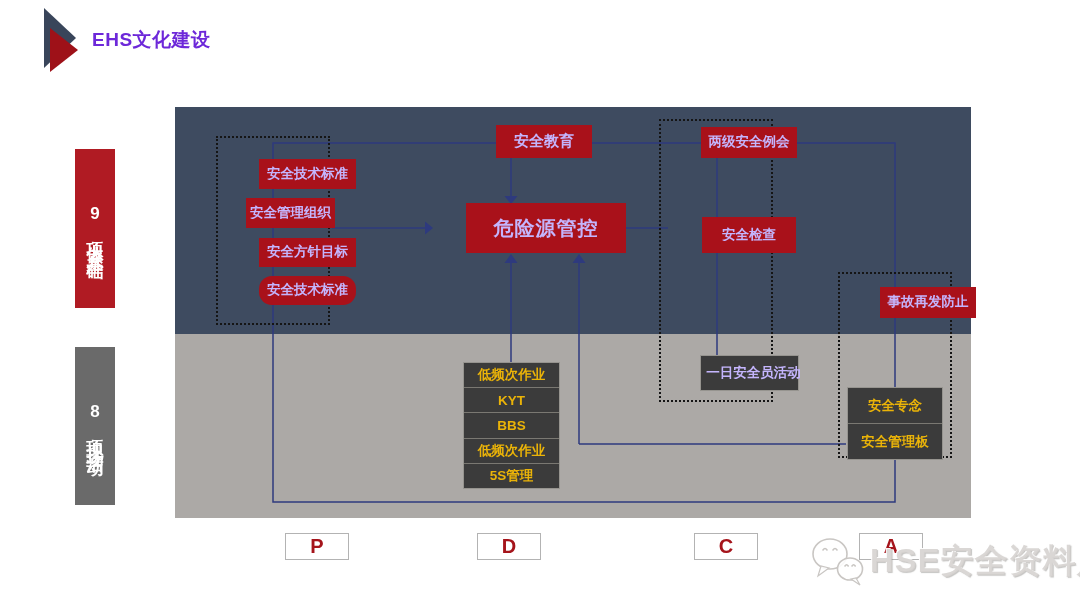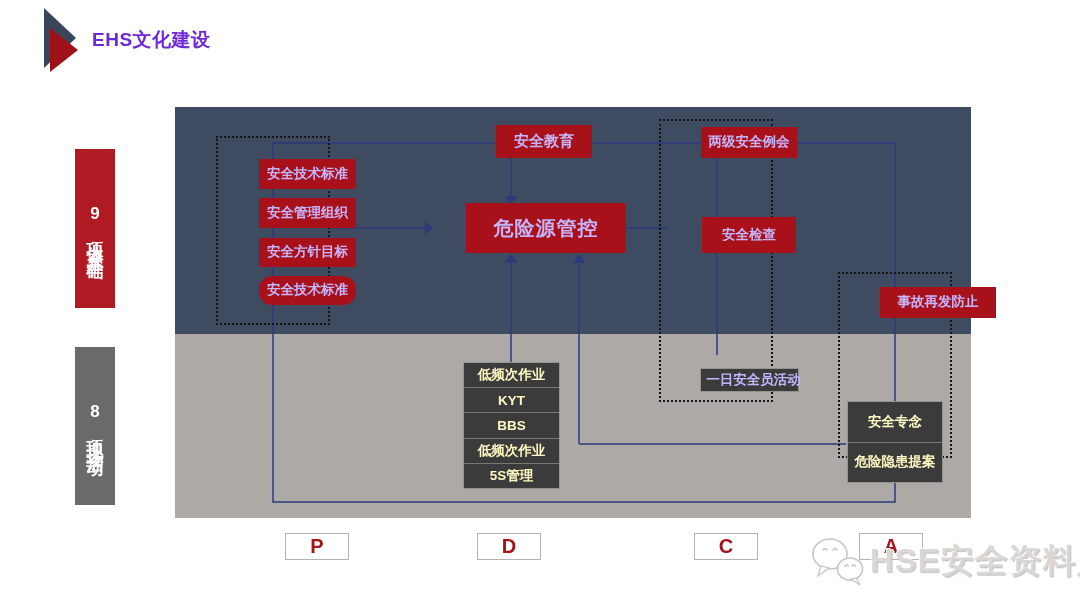--- a/index.html
+++ b/index.html
@@ -41,40 +41,40 @@
 
   .box {
     position: absolute; display: flex; align-items: center; justify-content: center;
     color: #c4b5fd; font-weight: bold; font-size: 13.5px; text-align: center;
     line-height: 1.1; white-space: nowrap; margin-left: 33px;
   }
   .box.red  { background: #A9111A; }
   .box.dark { background: #3B3B3B; border: 1px solid #96948F; }
 
   .b-policy   { left: 226px; top: 159px; width: 97px; height: 30px; }
-  .b-org      { left: 226px; top: 198px; width: 97px; height: 30px; }
+  .b-org      { left: 213px; top: 198px; width: 89px; height: 30px; }
   .b-system   { left: 226px; top: 238px; width: 97px; height: 29px; }
   .b-standard { left: 226px; top: 276px; width: 97px; height: 29px; border-radius: 13px; }
 
   .b-education { left: 463px; top: 125px; width: 96px; height: 33px; font-size: 15px; }
   .b-core      { left: 433px; top: 203px; width: 160px; height: 50px; font-size: 20px; letter-spacing: 1px; }
 
   .b-meeting   { left: 668px; top: 127px; width: 96px; height: 31px; }
   .b-check     { left: 669px; top: 217px; width: 94px; height: 36px; }
-  .b-daily     { left: 667px; top: 368px; width: 99px; height: 24px; padding-left: 8px; }
+  .b-daily     { left: 667px; top: 355px; width: 99px; height: 36px; padding-left: 8px; }
 
-  .b-recur     { left: 847px; top: 287px; width: 116px; height: 31px; }
+  .b-recur     { left: 847px; top: 287px; width: 96px; height: 31px; }
 
   .stack { position: absolute; display: flex; flex-direction: column; background: #3B3B3B; border: 1px solid #96948F; }
   .stack .row {
     flex: 1; display: flex; align-items: center; justify-content: center;
-    color: #fef9c3; font-weight: bold; font-size: 13.5px; white-space: nowrap;
+    color: #eab308; font-weight: bold; font-size: 13.5px; white-space: nowrap;
   }
   .stack .row + .row { border-top: 1px solid #7a7872; }
-  .stack-prevention { left: 847px; top: 401px; width: 96px; height: 82px; }
+  .stack-prevention { left: 847px; top: 387px; width: 96px; height: 73px; }
   .stack-activities { left: 463px; top: 362px; width: 97px; height: 127px; }
 
   
   .pdca-box {
     position: absolute; top: 533px; width: 64px; height: 27px; background: #ffffff;
     border: 1px solid #B3B3B3; display: flex; align-items: center; justify-content: center;
     color: #A5141B; font-weight: bold; font-size: 20px;
   }
   .pdca-p { left: 285px; } .pdca-d { left: 477px; } .pdca-c { left: 694px; } .pdca-a { left: 859px; }
 
@@ -145,21 +145,21 @@
   <div class="box red b-education">安全教育</div>
   <div class="box red b-meeting">两级安全例会</div>
 
   <div class="box red b-core">危险源管控</div>
   <div class="box red b-check">安全检查</div>
   <div class="box dark b-daily">一日安全员活动</div>
 
   <div class="box red b-recur">事故再发防止</div>
   <div class="stack stack-prevention">
     <div class="row">安全专念</div>
-    <div class="row">危险隐患提案</div>
+    <div class="row">安全管理板</div>
   </div>
 
   <div class="stack stack-activities">
     <div class="row">低频次作业</div>
     <div class="row">KYT</div>
     <div class="row">BBS</div>
     <div class="row">低频次作业</div>
     <div class="row">5S管理</div>
   </div>
 

